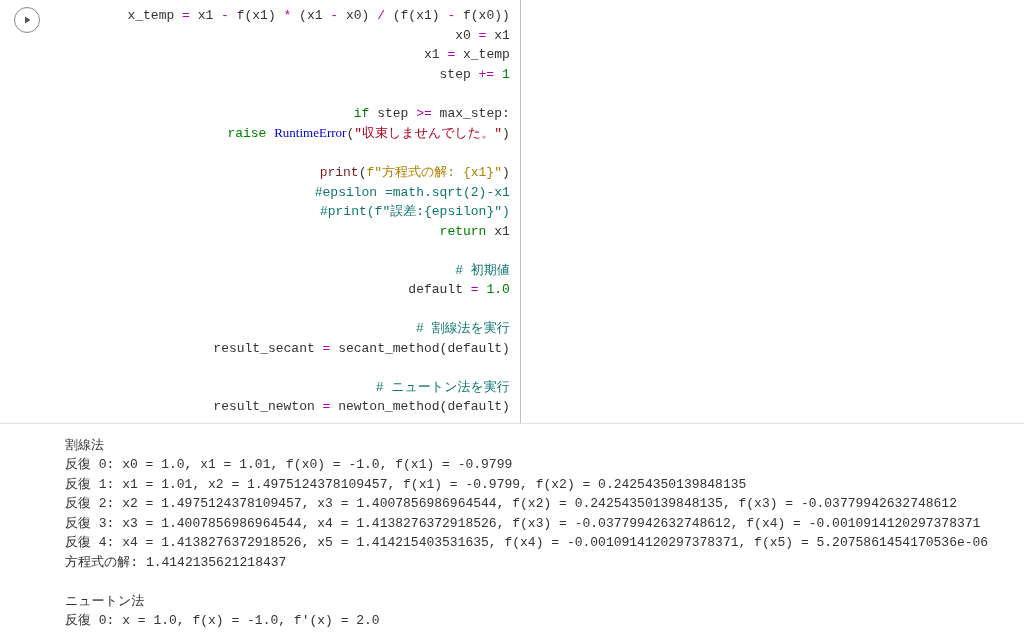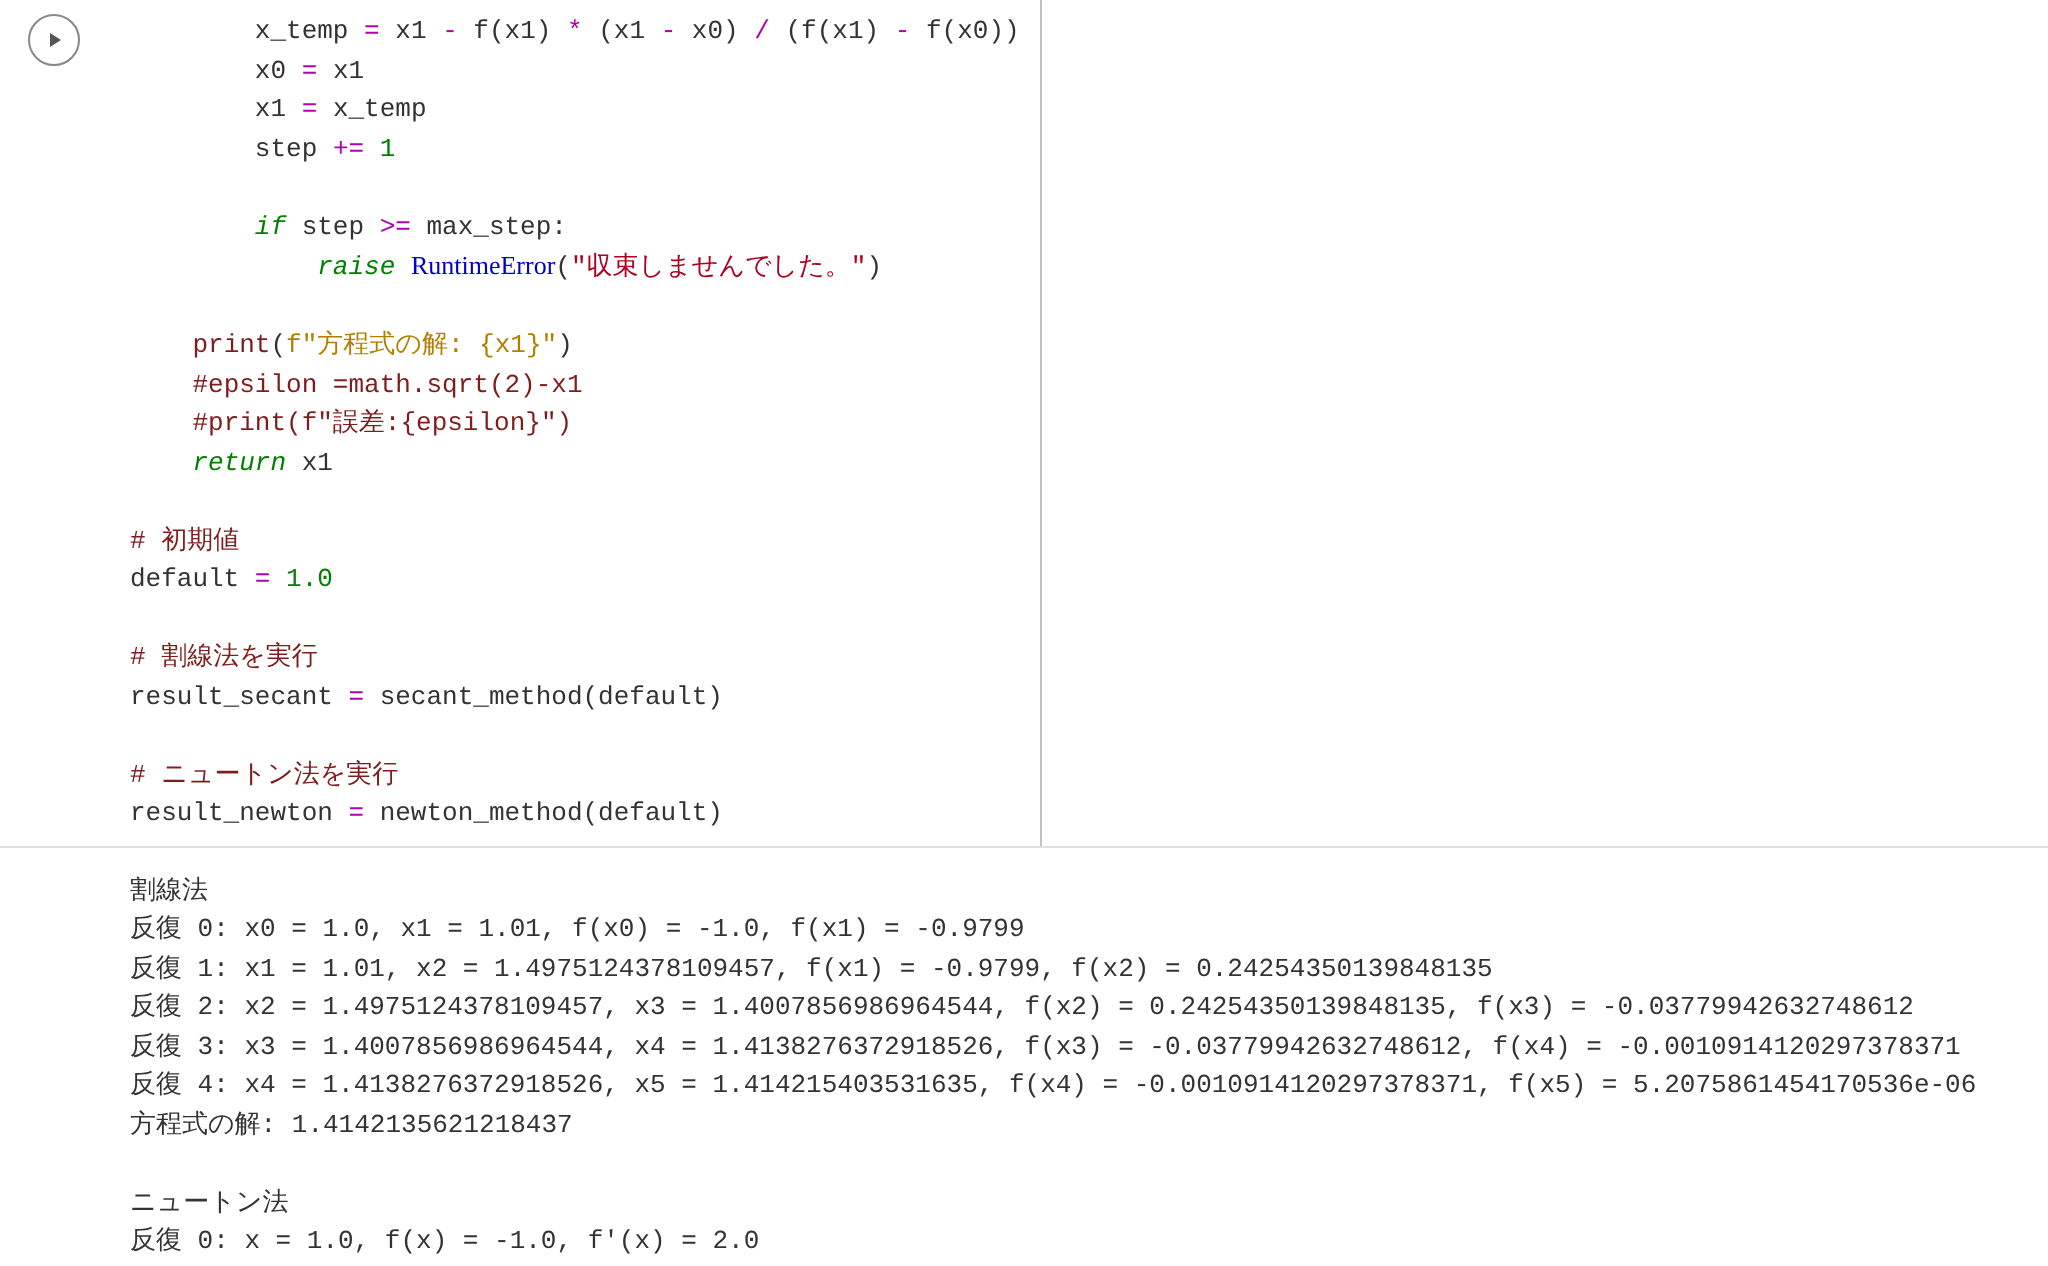--- a/index.html
+++ b/index.html
@@ -42,32 +42,33 @@
     .run-button svg {
       width: 12px;
       height: 12px;
     }
     .code-area {
       flex: 1;
       padding: 6px 10px;
       white-space: pre;
       overflow-x: auto;
       background: #fff;
+      text-align: right;
     }
     .code-wrapper {
       border-right: 1px solid #c0c0c0;
       max-width: 600px;
     }
     .code-line { display: block; white-space: pre; }
-    .kw { color: #008000; font-weight: 500; font-style: italic; }
+    .kw { color: #008000; font-weight: 500; }
     .fn { color: #7f1d1d; }
     .fn2 { color: #0000cc; font-family: Liberation Serif, serif; }
     .str { color: #b08000; }
     .num { color: #008000; }
-    .cmt { color: #7f1d1d; }
+    .cmt { color: #0f766e; }
     .op { color: #b000b0; }
     .err { color: #b00020; }
     .plain { color: #333; }
 
     .output-cell {
       display: flex;
       padding: 8px 0 8px 55px;
     }
     .output-area {
       flex: 1;

